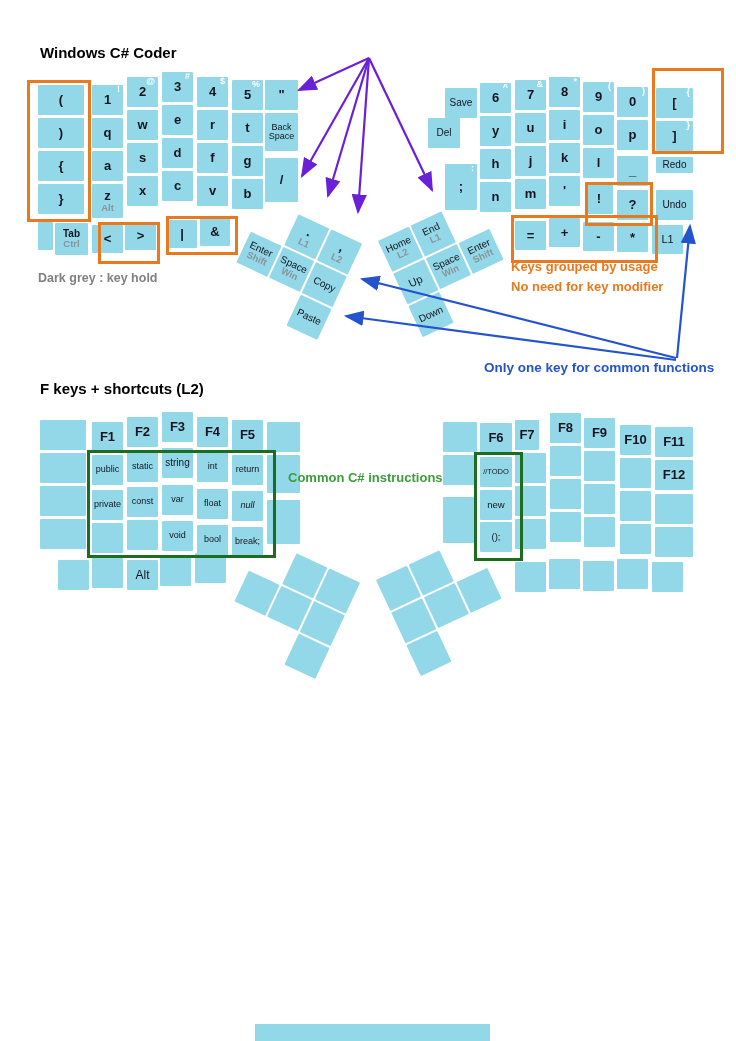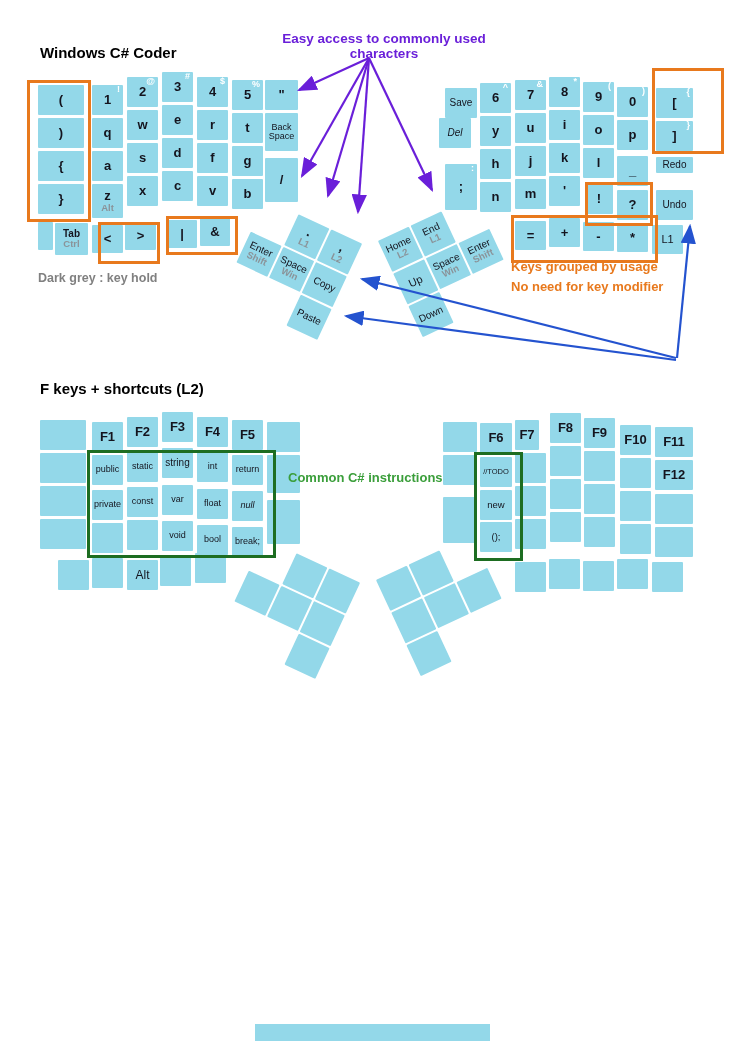--- a/index.html
+++ b/index.html
@@ -27,24 +27,24 @@
   #one-key{left:484px;top:360px;font-size:13.5px;font-weight:600;color:var(--blue,#2453cf);}
   #common-cs{left:288px;top:470px;font-size:13px;font-weight:600;color:var(--greentext,#3a9e3a);}
   #arrows{position:absolute;left:0;top:0;z-index:40;pointer-events:none;}
   #footer-bar{position:absolute;background:var(--key,#93d8e9);z-index:5;}
 </style>
 </head>
 <body>
 
 <div id="stage">
   <div class="title" id="page-title">Windows C# Coder</div>
-  <div class="note" id="easy-access">Easy access to commonly used characters</div>
   <div class="note" id="hold-note">Dark grey : key hold</div>
   <div class="note" id="grouped1">Keys grouped by usage</div>
   <div class="note" id="grouped2">No need for key modifier</div>
+  <div class="note" id="one-key">Only one key for common functions</div>
   <div class="title" id="f-title">F keys + shortcuts (L2)</div>
   <div class="note" id="common-cs">Common C# instructions</div>
 
   <div id="keys-root">
       <div style="position: absolute; left: 0px; top: 0px;">
         <div class="key" style="left: 38px; top: 85px; width: 46px; height: 30px;">
           <span class="kl" style="font-size: 13px; font-weight: 700;">(</span>
         </div>
         <div class="key" style="left: 38px; top: 118px; width: 46px; height: 30px;">
           <span class="kl" style="font-size: 13px; font-weight: 700;">)</span>
@@ -145,21 +145,21 @@
           <span class="kl" style="font-size: 13px; font-weight: 700;">|</span>
         </div>
         <div class="key" style="left: 200px; top: 218px; width: 30px; height: 28px;">
           <span class="kl" style="font-size: 13px; font-weight: 700;">&amp;</span>
         </div>
       </div>
       <div style="position: absolute; left: 0px; top: 0px;">
         <div class="key" style="left: 445px; top: 88px; width: 32px; height: 30px;">
           <span class="kl" style="font-size: 10px; font-weight: 400;">Save</span>
         </div>
-        <div class="key" style="left: 439px; top: 118px; width: 32px; height: 30px; font-style: italic;">
+        <div class="key" style="left: 428px; top: 118px; width: 32px; height: 30px;">
           <span class="kl" style="font-size: 10px; font-weight: 400;">Del</span>
         </div>
         <div class="key" style="left: 445px; top: 164px; width: 32px; height: 46px;">
           <span class="kl" style="font-size: 13px; font-weight: 700;">;</span>
           <span class="sup">:</span>
         </div>
         <div class="key" style="left: 480px; top: 83px; width: 31px; height: 30px;">
           <span class="kl" style="font-size: 13px; font-weight: 700;">6</span>
           <span class="sup">^</span>
         </div>

